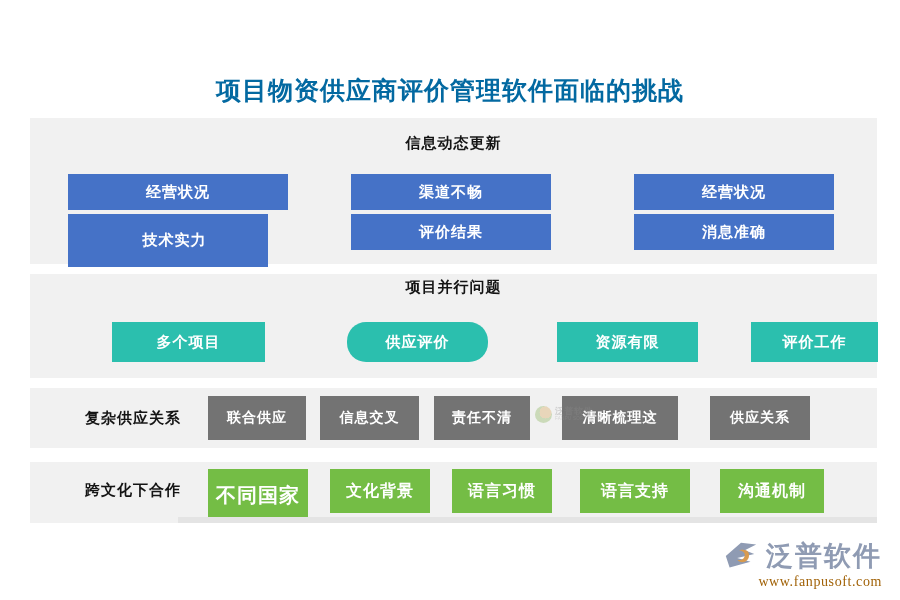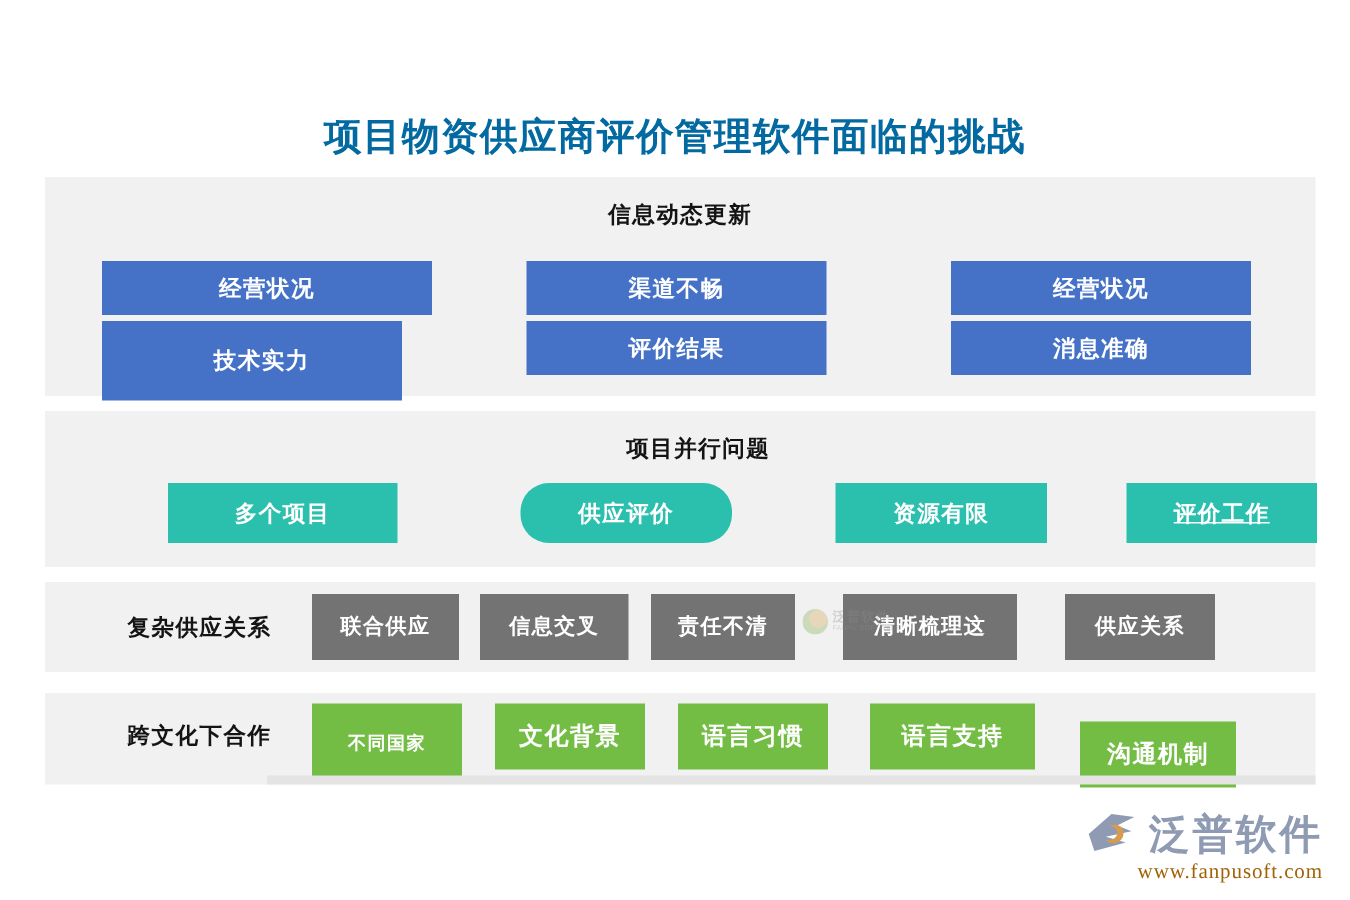--- a/index.html
+++ b/index.html
@@ -130,32 +130,32 @@
     </div>
     <div class="chip blue" style="left:321px;top:96px;width:200px;height:36px;">
       <span>评价结果</span>
     </div>
     <div class="chip blue" style="left:604px;top:96px;width:200px;height:36px;">
       <span>消息准确</span>
     </div>
   </div>
 
   <div class="panel" style="left:30px;top:274px;width:847px;height:104px;">
-    <div class="panel-head" style="position:absolute;left:0;top:16px;width:847px;padding-left:12px;">项目并行问题</div>
+    <div class="panel-head" style="position:absolute;left:0;top:4px;width:847px;">项目并行问题</div>
 
     <div class="chip teal" style="left:38px;top:48px;width:153px;height:40px;">
       <span>多个项目</span>
     </div>
     <div class="chip teal" style="left:273px;top:48px;width:141px;height:40px;border-radius:19px;">
       <span>供应评价</span>
     </div>
     <div class="chip teal" style="left:483px;top:48px;width:141px;height:40px;">
       <span>资源有限</span>
     </div>
-    <div class="chip teal" style="left:677px;top:48px;width:127px;height:40px;text-decoration:underline;">
+    <div class="chip teal" style="left:677px;top:48px;width:127px;height:40px;">
       <span>评价工作</span>
     </div>
   </div>
 
   <div class="panel" style="left:30px;top:388px;width:847px;height:60px;">
     <div class="row-label" style="left:22px;top:0;width:162px;height:60px;">复杂供应关系</div>
 
     <div class="chip lgreen" style="left:178px;top:8px;width:98px;height:44px;font-size:14px;">
       <span>联合供应</span>
     </div>
@@ -177,33 +177,33 @@
       <div class="wm-txt">
         <div class="wm-t1">泛普软件</div>
         <div class="wm-t2">FANPU SOFTWARE</div>
       </div>
     </div>
   </div>
 
   <div class="panel" style="left:30px;top:462px;width:847px;height:61px;">
     <div class="row-label" style="left:22px;top:0;width:162px;height:56px;text-align:center;">跨文化下合作</div>
 
-    <div class="chip dgreen" style="left:178px;top:7px;width:100px;height:52px;font-size:12px;font-family:Liberation Mono, monospace;">
+    <div class="chip dgreen" style="left:178px;top:7px;width:100px;height:52px;font-size:20px;font-family:Liberation Mono, monospace;">
       <span>不同国家</span>
     </div>
     <div class="chip dgreen" style="left:300px;top:7px;width:100px;height:44px;font-size:16px;">
       <span>文化背景</span>
     </div>
     <div class="chip dgreen" style="left:422px;top:7px;width:100px;height:44px;font-size:16px;">
       <span>语言习惯</span>
     </div>
     <div class="chip dgreen" style="left:550px;top:7px;width:110px;height:44px;font-size:16px;">
       <span>语言支持</span>
     </div>
-    <div class="chip dgreen" style="left:690px;top:7px;width:104px;height:44px;font-size:16px;margin-top:12px;">
+    <div class="chip dgreen" style="left:690px;top:7px;width:104px;height:44px;font-size:16px;">
       <span>沟通机制</span>
     </div>
   </div>
 
   <div class="panel-lip" style="left:178px;top:517px;width:699px;height:6px;"></div>
 
   <div class="brand">
     <div class="brand-row">
       <div class="brand-glyph">
         <svg viewBox="0 0 40 40" width="38" height="38" aria-hidden="true">

